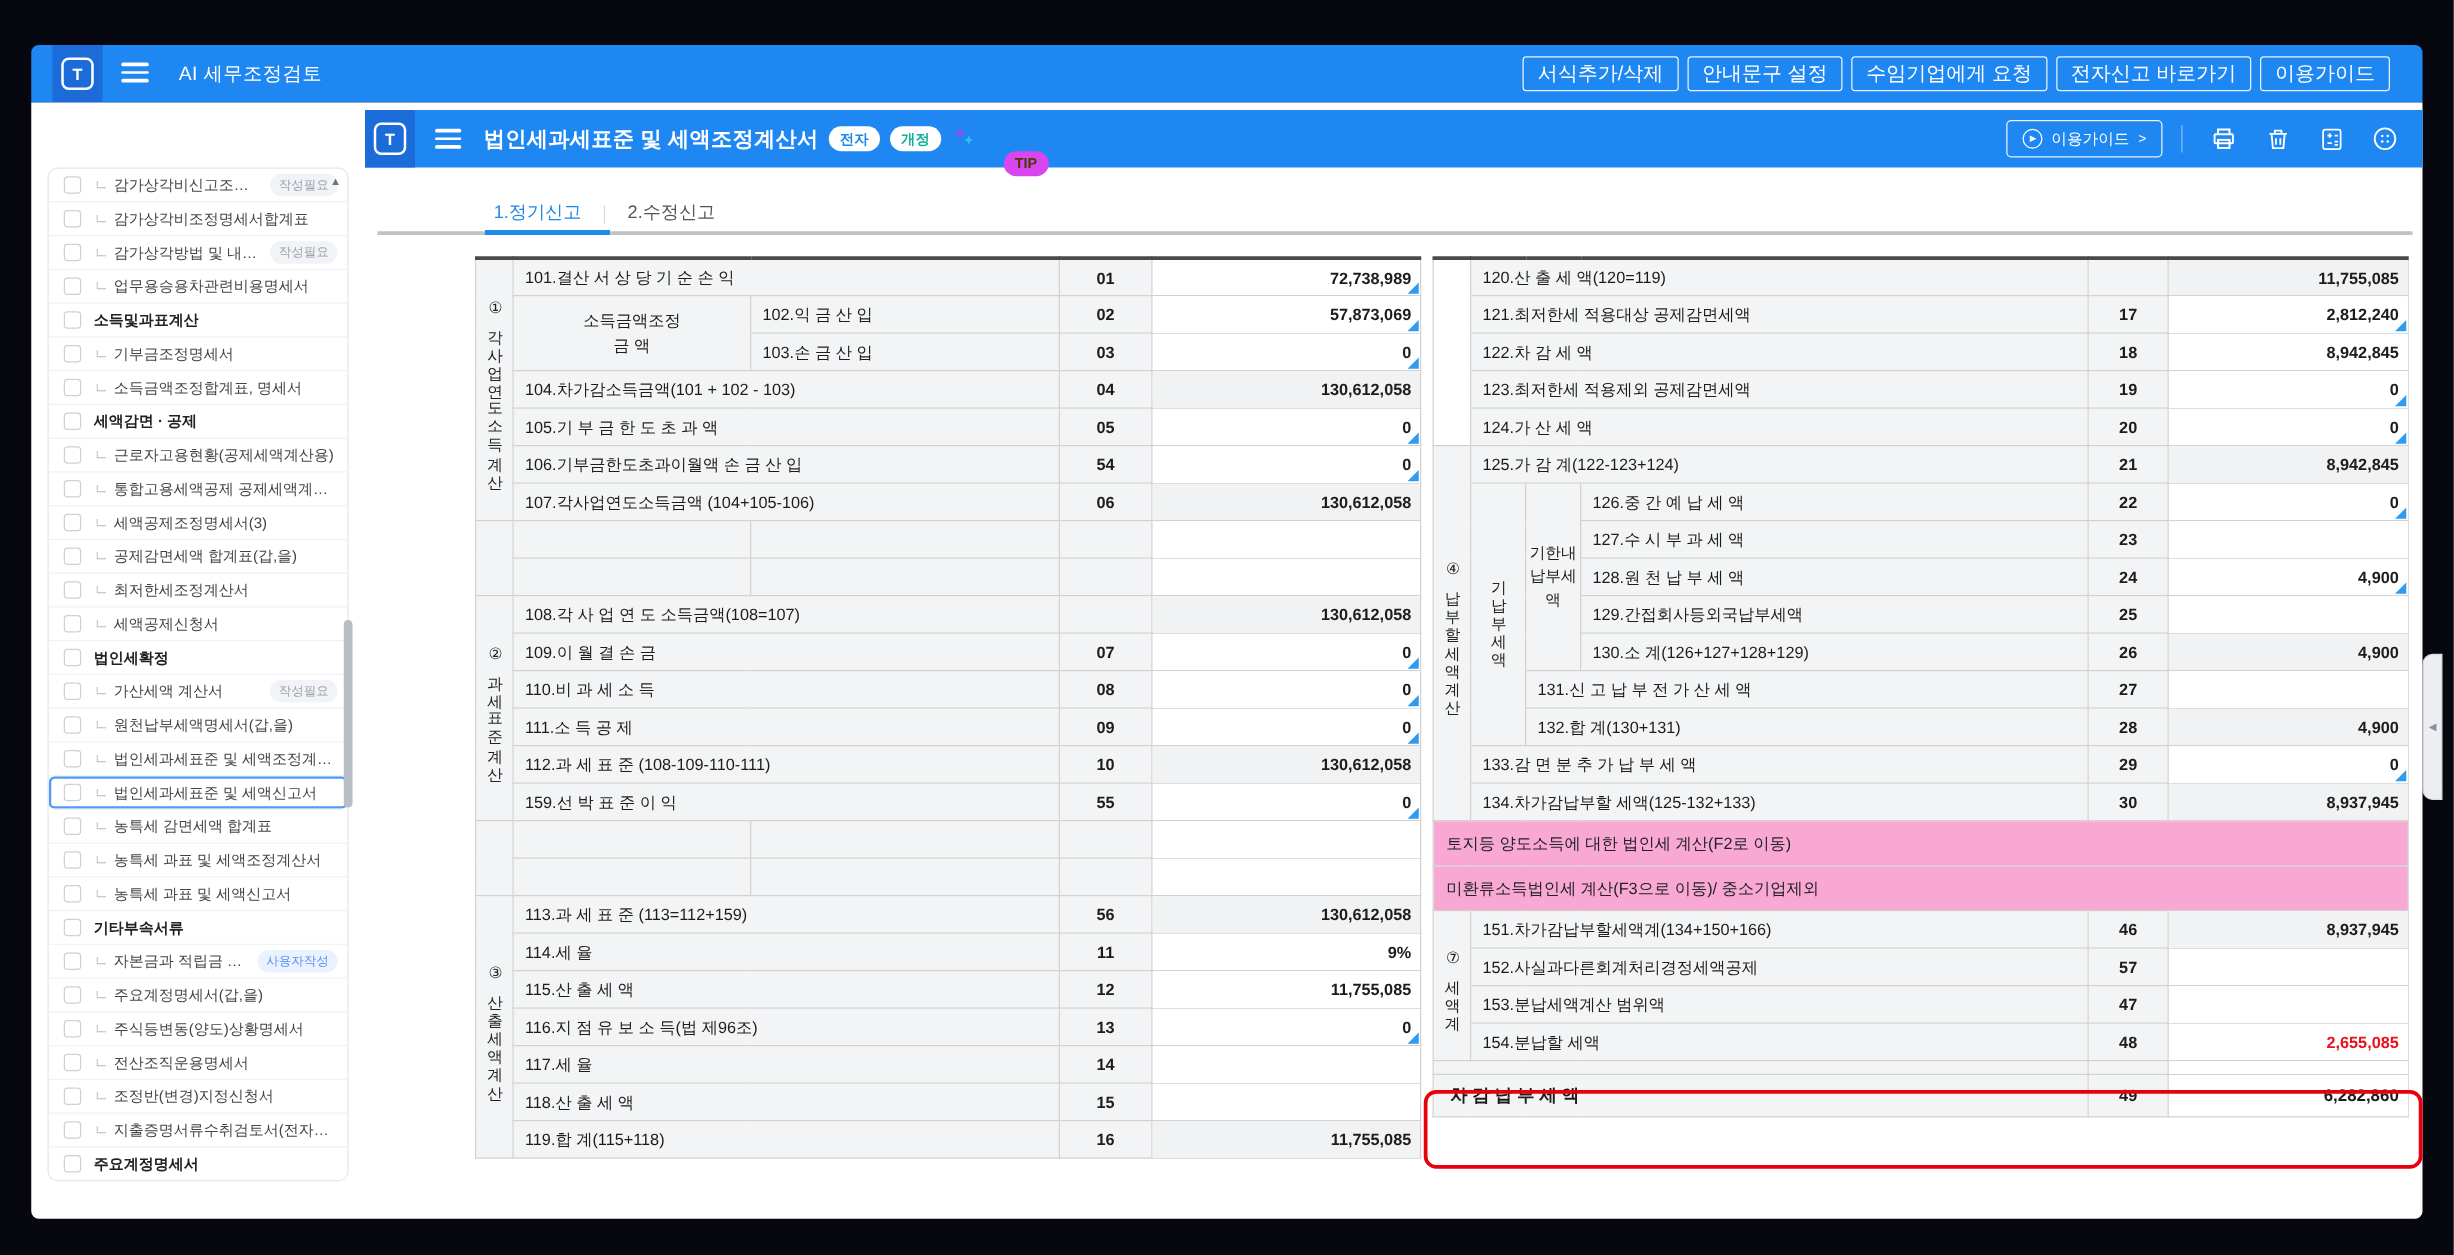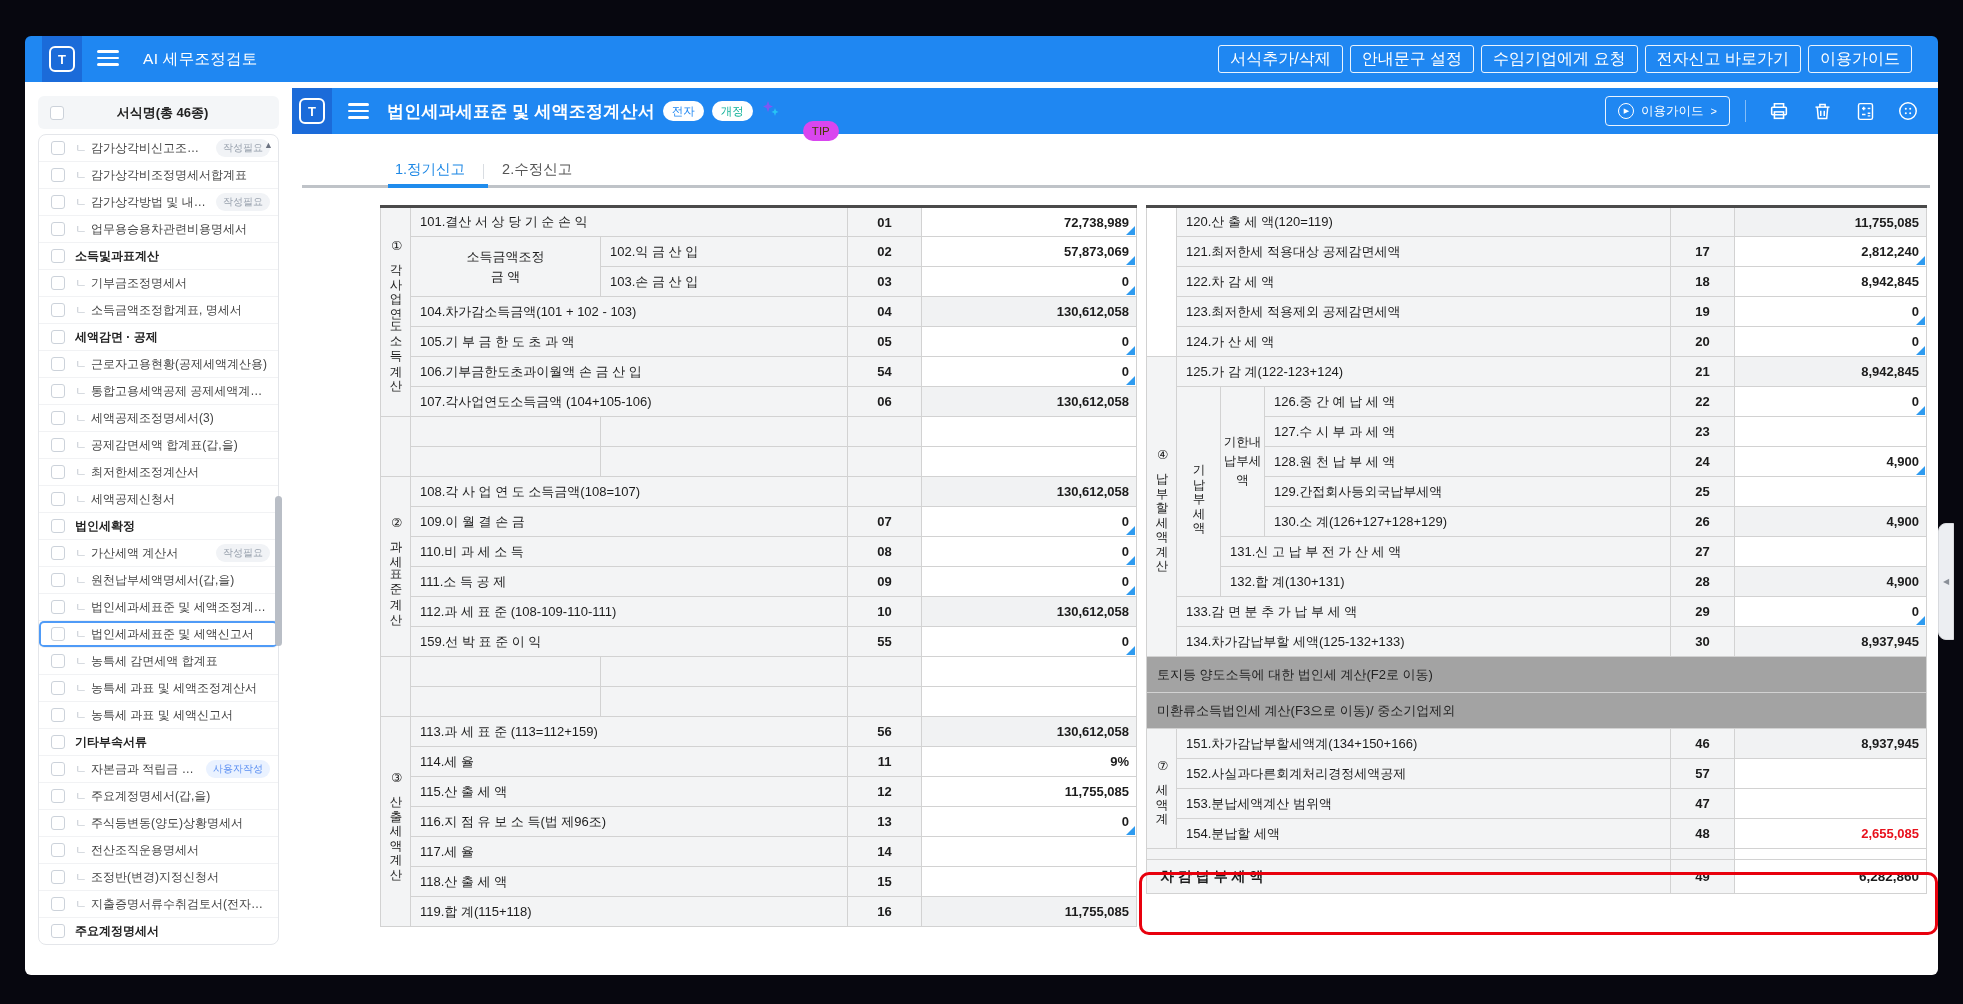--- a/index.html
+++ b/index.html
@@ -35,21 +35,21 @@
   .cb{width:12px;height:12px;border:1.5px solid #ccd2da;border-radius:3px;background:#fff;flex:none;cursor:pointer;}
   .sb-up{position:absolute;right:14px;top:52px;font-size:9px;color:#6b7280;cursor:pointer;}
   .sb-thumb{position:absolute;right:5px;top:408px;width:7px;height:150px;background:#b9bec6;border-radius:4px;cursor:pointer;}
   
   .docheader{position:absolute;left:292px;top:88px;width:1646px;height:46px;background:#1f87f2;}
   .dh-logo{position:absolute;left:0;top:0;width:40px;height:46px;background:#1b6bd9;display:flex;align-items:center;justify-content:center;}
   .dh-burger{position:absolute;left:56px;top:15px;width:21px;height:16px;cursor:pointer;}
   .dh-burger i{display:block;height:2.5px;background:#fff;border-radius:2px;margin-bottom:4px;}
   .dh-title{position:absolute;left:95px;top:0;height:46px;display:flex;align-items:center;gap:8px;}
   .dh-title .t{color:#fff;font-size:17px;font-weight:bold;letter-spacing:.2px;}
-  .pill{height:20px;padding:0 9px;border-radius:11px;background:#fff;font-size:11.5px;font-weight:normal;display:flex;align-items:center;}
+  .pill{height:20px;padding:0 9px;border-radius:11px;background:#fff;font-size:11.5px;font-weight:bold;display:flex;align-items:center;}
   .pill.elec{color:#1f87f2;}
   .pill.rev{color:#12b29a;}
   .pill.tip{background:#d946ef;color:#473c00;margin-left:14px;margin-top:40px;}
   .dh-actions{position:absolute;right:12px;top:0;height:46px;display:flex;align-items:center;gap:7px;}
   .dh-div{width:1px;height:22px;background:rgba(255,255,255,.45);margin:0 8px;}
   .icon-btn{width:26px;height:26px;display:flex;align-items:center;justify-content:center;cursor:pointer;margin:0 5px;}
   .guide-btn{height:28px;padding:0 12px;border:1px solid rgba(255,255,255,.9);border-radius:4px;color:#fff;font-size:12.5px;display:flex;align-items:center;gap:7px;cursor:pointer;}
   .playc{width:16px;height:16px;border:1.5px solid #fff;border-radius:50%;display:flex;align-items:center;justify-content:center;font-size:7px;color:#fff;padding-left:1px;box-sizing:border-box;}
   .chev{font-size:11px;}
   
@@ -67,21 +67,21 @@
   .grid td{border:1px solid #d2d2d2;height:30px;font-size:13px;color:#1c1c1c;padding:0;box-sizing:border-box;overflow:hidden;}
   td.lbl{background:#f3f4f5;padding:0 0 0 9px;text-align:left;}
   td.vlab{background:#f3f4f5;writing-mode:vertical-rl;text-orientation:upright;text-align:center;letter-spacing:2px;font-size:12.5px;color:#222;padding:4px 0;}
   td.wraplab{background:#f3f4f5;text-align:center;word-break:break-all;line-height:1.5;font-size:12.5px;padding:2px;}
   td.adjc{background:#f3f4f5;text-align:center;line-height:1.5;}
   td.code{background:#f3f4f5;text-align:center;font-weight:600;}
   td.val{background:#fff;text-align:right;padding:0 7px 0 0;font-weight:bold;position:relative;}
   td.val.comp{background:#f1f2f3;}
   td.val.tri::after{content:'';position:absolute;right:1px;bottom:1px;width:0;height:0;border-left:9px solid transparent;border-bottom:9px solid #2e9bf0;}
   td.val.red{color:#e8111c;}
-  td.note{background:#a3a3a3;padding:0 0 0 10px;height:36px;font-size:13px;color:#222;margin-left:32px;}
+  td.note{background:#f9a8d4;padding:0 0 0 10px;height:36px;font-size:13px;color:#222;margin-left:32px;}
   tr.thin td{height:11px;}
   tr.final td{height:34px;}
   tr.final td.lbl{font-weight:bold;font-size:14px;padding-left:13px;background:#f3f4f5;}
   tr.final td.val{font-size:13.5px;}
   .redbox{position:absolute;left:1139px;top:872px;width:793px;height:57px;border:3px solid #e8000d;border-radius:10px;pointer-events:none;z-index:5;}
   .side-handle{position:absolute;left:1938px;top:523px;width:14px;height:115px;background:#eceef2;border:1px solid #d8dade;border-radius:8px 0 0 8px;display:flex;align-items:center;justify-content:center;color:#8a8f98;font-size:8px;cursor:pointer;}
 </style>
 </head>
 <body>
 
@@ -100,24 +100,20 @@
       <span class="wbtn">안내문구 설정</span>
       <span class="wbtn">수임기업에게 요청</span>
       <span class="wbtn">전자신고 바로가기</span>
       <span class="wbtn">이용가이드</span>
     </div>
 </div>
 
 <div class="appbody"></div>
 
 <div class="sidebar">
-  <div class="sb-header">
-    <span class="cb"></span>
-    <span class="hd">서식명(총 46종)</span>
-  </div>
   <div class="sb-list">
       <div class="sb-item">
         <span class="cb"></span>
         <span class="sb-label"><span class="nn">ㄴ</span>감가상각비신고조정명세서</span>
         <span class="sb-badge">작성필요</span>
       </div>
       <div class="sb-item">
         <span class="cb"></span>
         <span class="sb-label"><span class="nn">ㄴ</span>감가상각비조정명세서합계표</span>
       </div>

